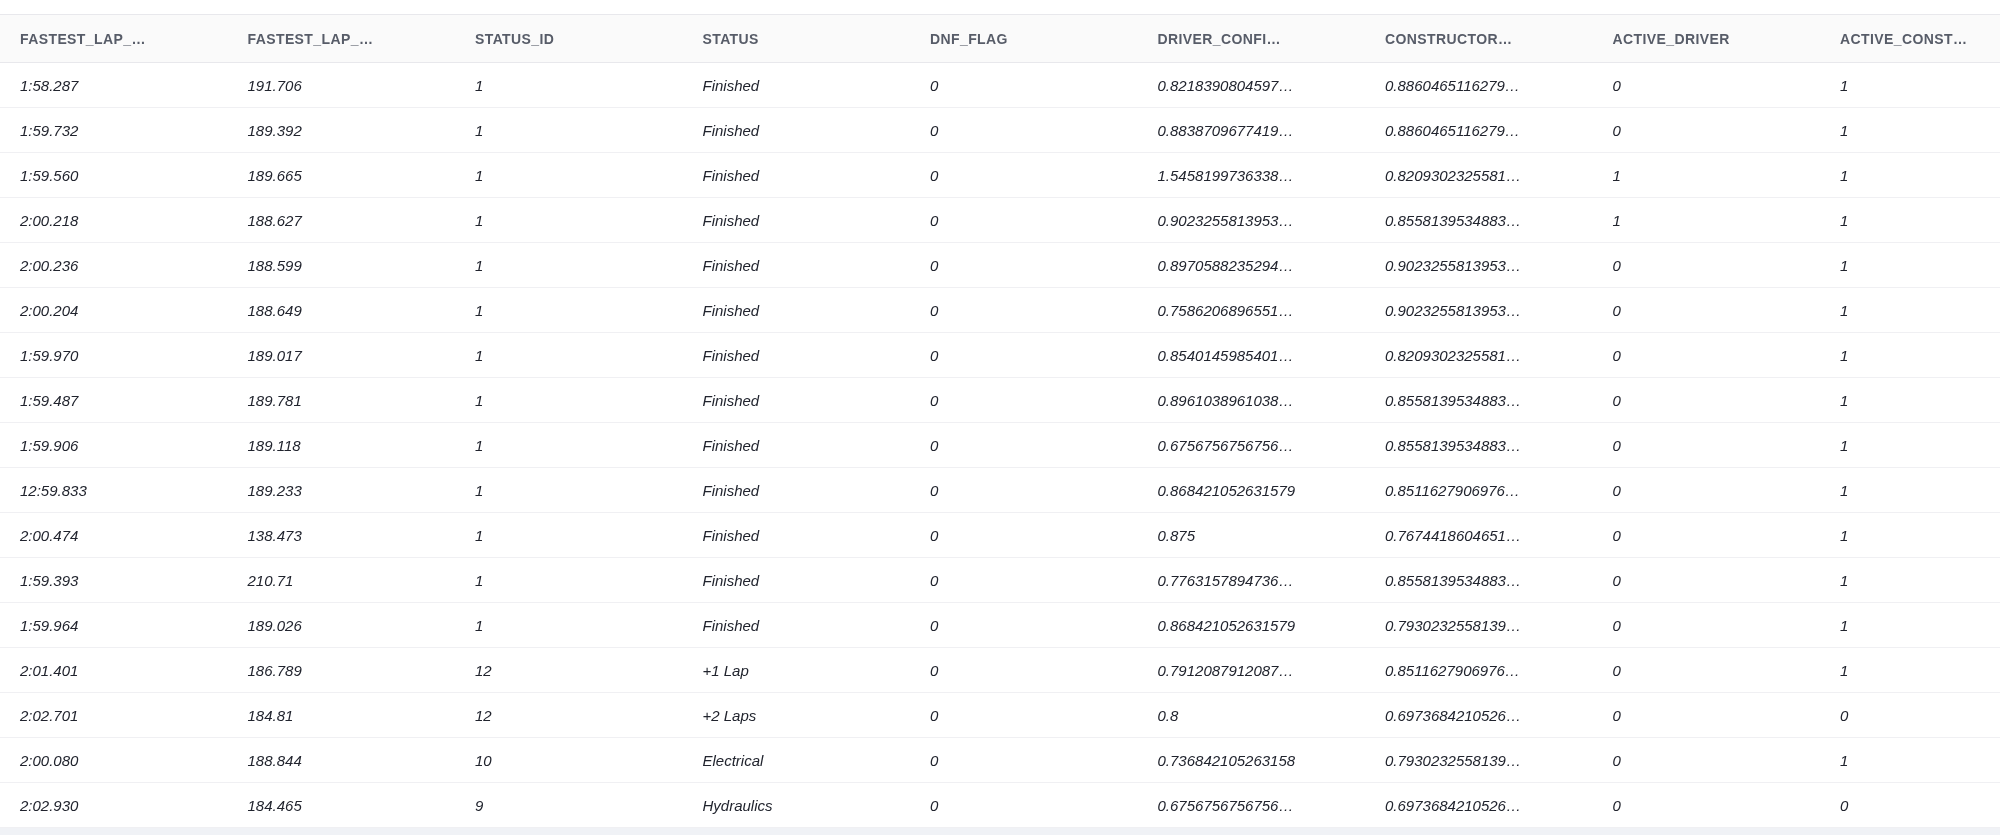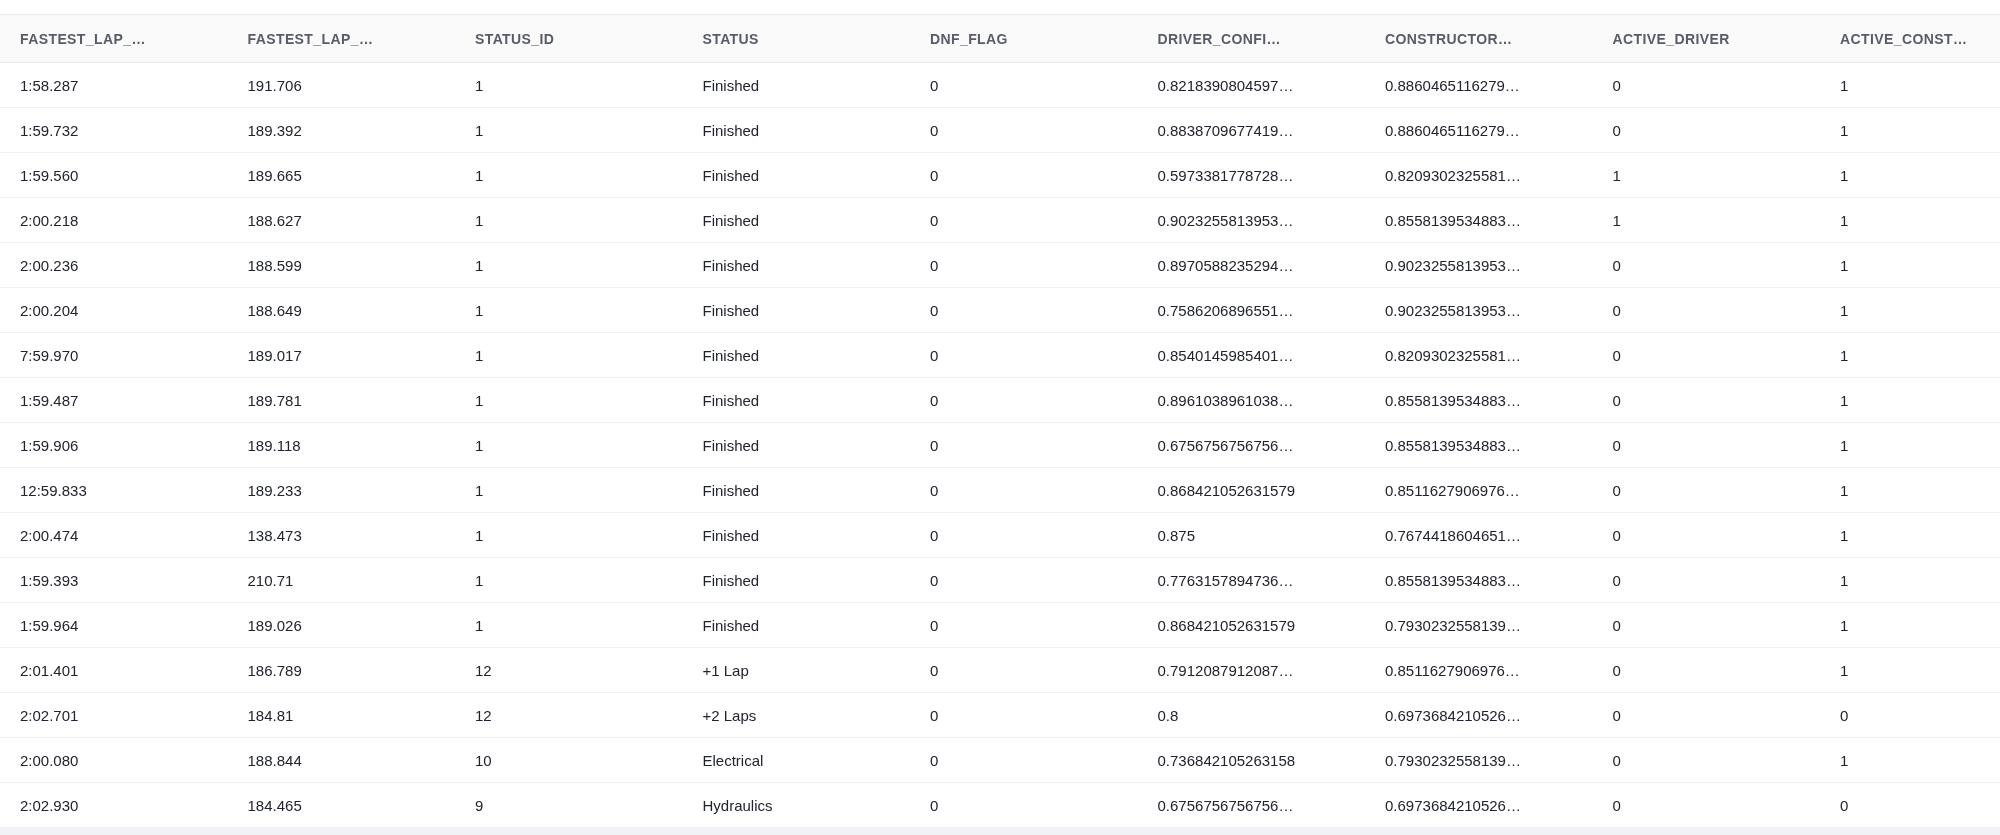--- a/index.html
+++ b/index.html
@@ -44,20 +44,21 @@
     padding-left: 20px;
     font-size: 14px;
     font-weight: 700;
     letter-spacing: 0.4px;
     color: var(--header-text, #575c68);
     white-space: nowrap;
     overflow: hidden;
   }
   .grid-body {
     width: 2000px;
+    font-style: italic;
   }
   .trow {
     display: flex;
     height: 44px;
     align-items: center;
     background: #ffffff;
     border-bottom: 1px solid var(--row-border, #f0f0f3);
     overflow: hidden;
     width: 2050px;
   }
@@ -115,21 +116,21 @@
           <div class="cell">0.8860465116279…</div>
           <div class="cell">0</div>
           <div class="cell">1</div>
         </div>
         <div class="trow">
           <div class="cell">1:59.560</div>
           <div class="cell">189.665</div>
           <div class="cell">1</div>
           <div class="cell">Finished</div>
           <div class="cell">0</div>
-          <div class="cell">0.5973381778728…</div>
+          <div class="cell">1.5458199736338…</div>
           <div class="cell">0.8209302325581…</div>
           <div class="cell">1</div>
           <div class="cell">1</div>
         </div>
         <div class="trow">
           <div class="cell">2:00.218</div>
           <div class="cell">188.627</div>
           <div class="cell">1</div>
           <div class="cell">Finished</div>
           <div class="cell">0</div>
@@ -154,21 +155,21 @@
           <div class="cell">188.649</div>
           <div class="cell">1</div>
           <div class="cell">Finished</div>
           <div class="cell">0</div>
           <div class="cell">0.7586206896551…</div>
           <div class="cell">0.9023255813953…</div>
           <div class="cell">0</div>
           <div class="cell">1</div>
         </div>
         <div class="trow">
-          <div class="cell">7:59.970</div>
+          <div class="cell">1:59.970</div>
           <div class="cell">189.017</div>
           <div class="cell">1</div>
           <div class="cell">Finished</div>
           <div class="cell">0</div>
           <div class="cell">0.8540145985401…</div>
           <div class="cell">0.8209302325581…</div>
           <div class="cell">0</div>
           <div class="cell">1</div>
         </div>
         <div class="trow">

